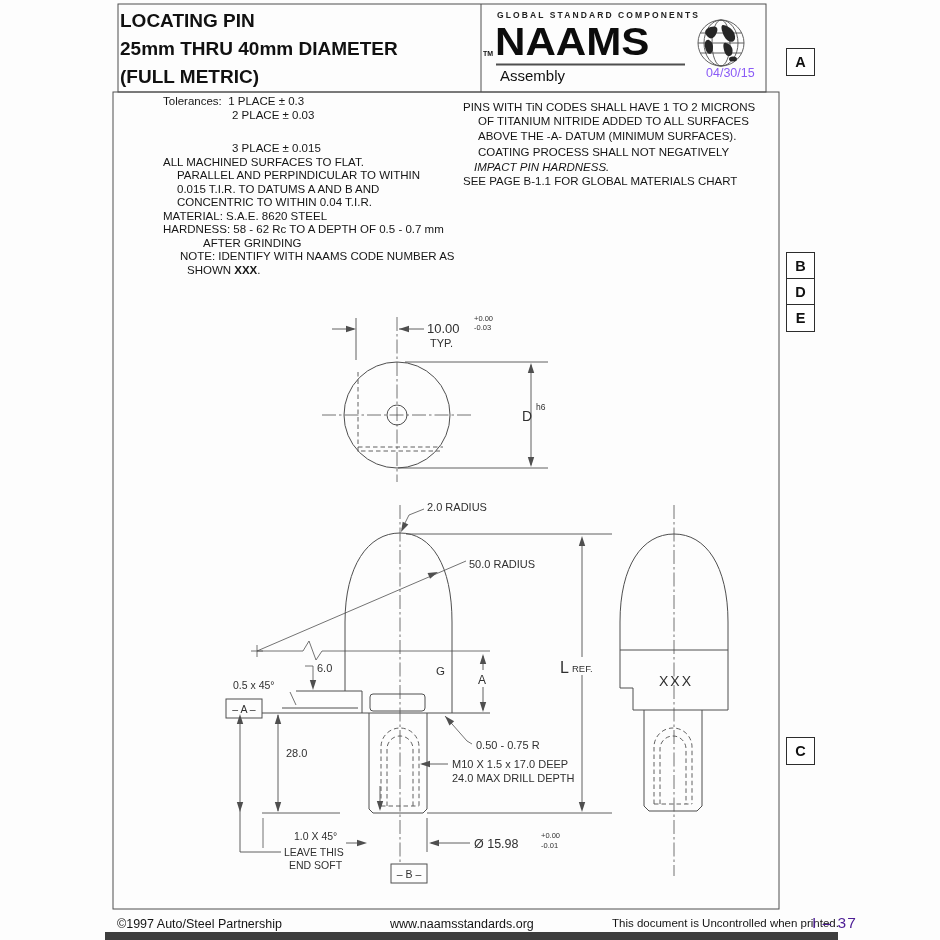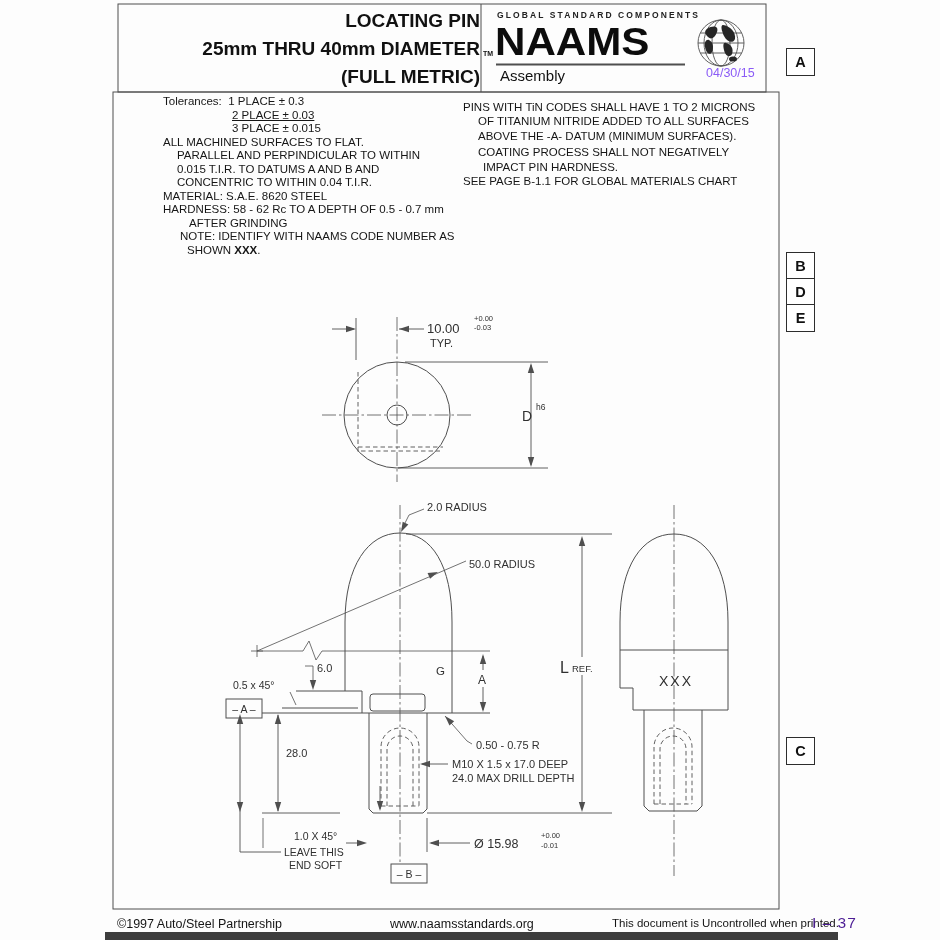--- a/index.html
+++ b/index.html
@@ -1,20 +1,20 @@
 <!DOCTYPE html>
 <html><head>
 <meta charset="utf-8">
 <style>
   html,body{margin:0;padding:0;background:#fff;}
   #sheet{position:relative;width:940px;height:940px;background:#fdfdfd;overflow:hidden;
          font-family:"Liberation Sans",sans-serif;color:#1f1f1f;}
   #linework{position:absolute;left:0;top:0;}
   .abs{position:absolute;}
-  .titleLines{left:120px;top:7px;width:360px;text-align:right;font-weight:bold;
+  .titleLines{left:120px;top:7px;width:360px;text-align:left;font-weight:bold;
               font-size:19px;line-height:28px;color:#111;}
   .tagline{left:497px;top:10px;font-size:8.5px;letter-spacing:2.1px;color:#222;font-weight:bold;}
   .tm{left:483px;top:50px;font-size:7px;font-weight:bold;color:#111;}
   .brand{left:495px;top:20px;font-size:39px;font-weight:bold;letter-spacing:0px;color:#0c0c0c;
          transform:scaleX(1.08);transform-origin:left top;}
   .assembly{left:500px;top:67px;font-size:15px;color:#111;text-align:right;}
   .docdate{left:706px;top:66px;font-size:12.5px;color:#8b5cf6;}
   .notesL{left:163px;top:95px;font-size:11.5px;line-height:13.5px;color:#161616;white-space:nowrap;}
   .notesR{left:463px;top:100px;font-size:11.5px;line-height:14.4px;color:#161616;white-space:nowrap;}
   .zonebox{width:27px;height:26px;border:1.6px solid #2d2d2d;background:#fff;
@@ -229,39 +229,39 @@
 <div class="abs docdate">04/30/15</div>
 
 <div class="abs zonebox" style="left:786px;top:48px;">A</div>
 <div class="abs zonebox" style="left:786px;top:252px;">B</div>
 <div class="abs zonebox" style="left:786px;top:278px;">D</div>
 <div class="abs zonebox" style="left:786px;top:304px;">E</div>
 <div class="abs zonebox" style="left:786px;top:737px;">C</div>
 
 <div class="abs notesL">
   <div><span>Tolerances:</span>&nbsp;&nbsp;<span>1 PLACE ± 0.3</span></div>
-  <div style="margin-left:69px;text-decoration:underline;">2 PLACE ± 0.03</div>
-  <div style="margin-left:69px;">3 PLACE ± 0.015</div>
+  <div style="margin-left:69px;">2 PLACE ± 0.03</div>
+  <div style="margin-left:69px;margin-top:20px;">3 PLACE ± 0.015</div>
   <div>ALL MACHINED SURFACES TO FLAT.</div>
   <div style="margin-left:14px;">PARALLEL AND PERPINDICULAR TO WITHIN</div>
   <div style="margin-left:14px;">0.015 T.I.R. TO DATUMS A AND B AND</div>
   <div style="margin-left:14px;">CONCENTRIC TO WITHIN 0.04 T.I.R.</div>
   <div>MATERIAL: S.A.E. 8620 STEEL</div>
   <div>HARDNESS: 58 - 62 Rc TO A DEPTH OF 0.5 - 0.7 mm</div>
-  <div style="margin-left:26px;">AFTER GRINDING</div>
+  <div style="margin-left:40px;">AFTER GRINDING</div>
   <div style="margin-left:17px;">NOTE: IDENTIFY WITH NAAMS CODE NUMBER AS</div>
   <div style="margin-left:24px;"><span>SHOWN </span><b>XXX</b><span>.</span></div>
 </div>
 
 <div class="abs notesR">
   <div>PINS WITH TiN CODES SHALL HAVE 1 TO 2 MICRONS</div>
   <div style="margin-left:15px;">OF TITANIUM NITRIDE ADDED TO ALL SURFACES</div>
   <div style="margin-left:15px;">ABOVE THE -A- DATUM (MINIMUM SURFACES).</div>
   <div style="margin-left:15px;margin-top:2px;">COATING PROCESS SHALL NOT NEGATIVELY</div>
-  <div style="margin-left:20px;">IMPACT PIN HARDNESS.</div>
+  <div style="margin-left:11px;font-style:italic;">IMPACT PIN HARDNESS.</div>
   <div>SEE PAGE B-1.1 FOR GLOBAL MATERIALS CHART</div>
 </div>
 
 <div class="abs footer-txt" style="left:117px;">©1997 Auto/Steel Partnership</div>
 <div class="abs footer-txt" style="left:390px;">www.naamsstandards.org</div>
 <div class="abs footer-txt" style="left:612px;font-size:11.5px;">This document is Uncontrolled when printed.</div>
 <div class="abs pageno" style="left:812px;">I – 37</div>
 <div class="abs botbar"></div>
 
 </div>

